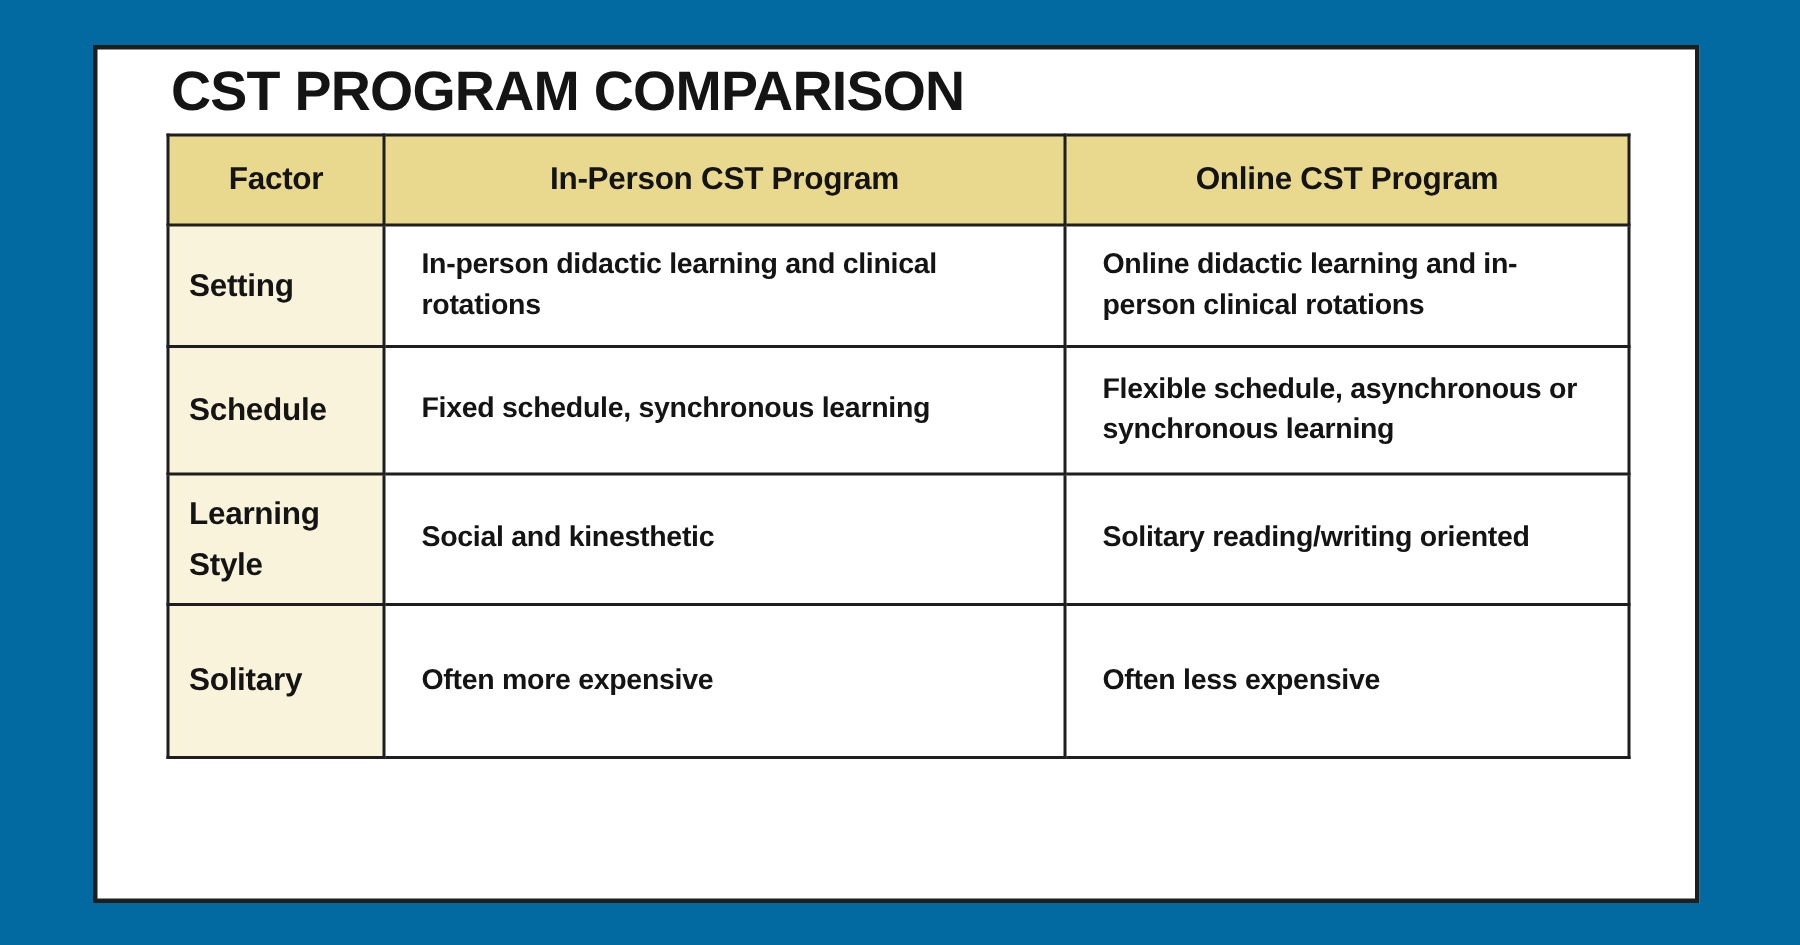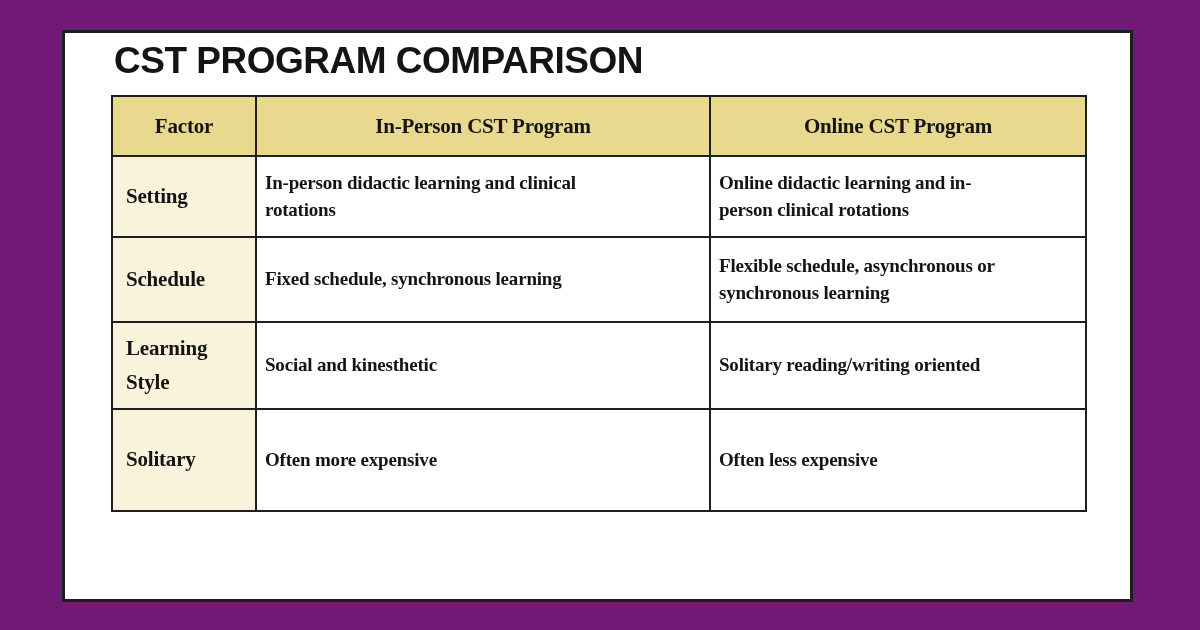--- a/index.html
+++ b/index.html
@@ -8,21 +8,21 @@
     width: 1200px;
     height: 630px;
     background: #f4d7d9;
     font-family: "Liberation Sans", sans-serif;
     color: #141414;
   }
   .page {
     position: relative;
     width: 1200px;
     height: 630px;
-    background: #701a75;
+    background: #0369a1;
     overflow: hidden;
   }
   .card {
     position: absolute;
     left: 62px;
     top: 30px;
     width: 1071px;
     height: 572px;
     background: #ffffff;
     border: 3px solid #1e1e1e;
@@ -36,25 +36,24 @@
     font-size: 37px;
     line-height: 1.05;
     font-weight: 700;
     letter-spacing: -0.5px;
     color: #141414;
     white-space: nowrap;
   }
   table.cmp {
     position: absolute;
     left: 46px;
-    top: 62px;
+    top: 56px;
     width: 974px;
     border-collapse: collapse;
     table-layout: fixed;
-    font-family: Liberation Serif, serif;
   }
   table.cmp th, table.cmp td {
     border: 2px solid #1e1e1e;
     vertical-align: middle;
     box-sizing: border-box;
   }
   table.cmp thead tr { height: 60px; }
   table.cmp tbody tr:nth-child(1) { height: 81px; }
   table.cmp tbody tr:nth-child(2) { height: 85px; }
   table.cmp tbody tr:nth-child(3) { height: 87px; }
@@ -77,21 +76,21 @@
     padding: 0 12px 0 13px;
     text-align: left;
     margin-top: 12px;
   }
   td.body {
     background: #ffffff;
     font-size: 19px;
     font-weight: 700;
     line-height: 1.42;
     letter-spacing: -0.2px;
-    padding: 0 14px 0 8px;
+    padding: 0 14px 0 24px;
     text-align: left;
     white-space: pre-line;
     margin-left: 40px;
   }
 </style>
 </head>
 <body>
 
 <div class="page">
   <div class="card">

